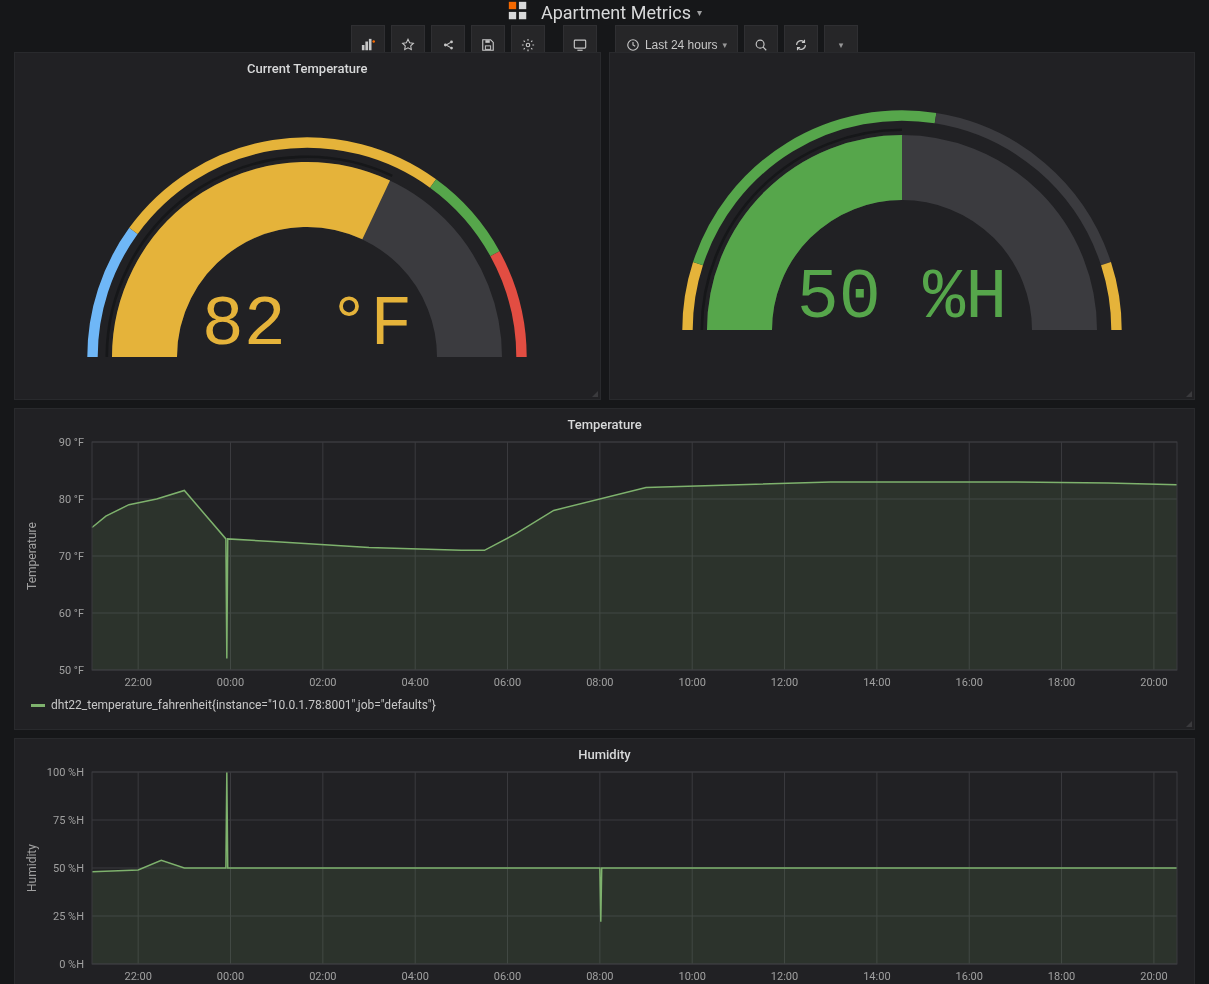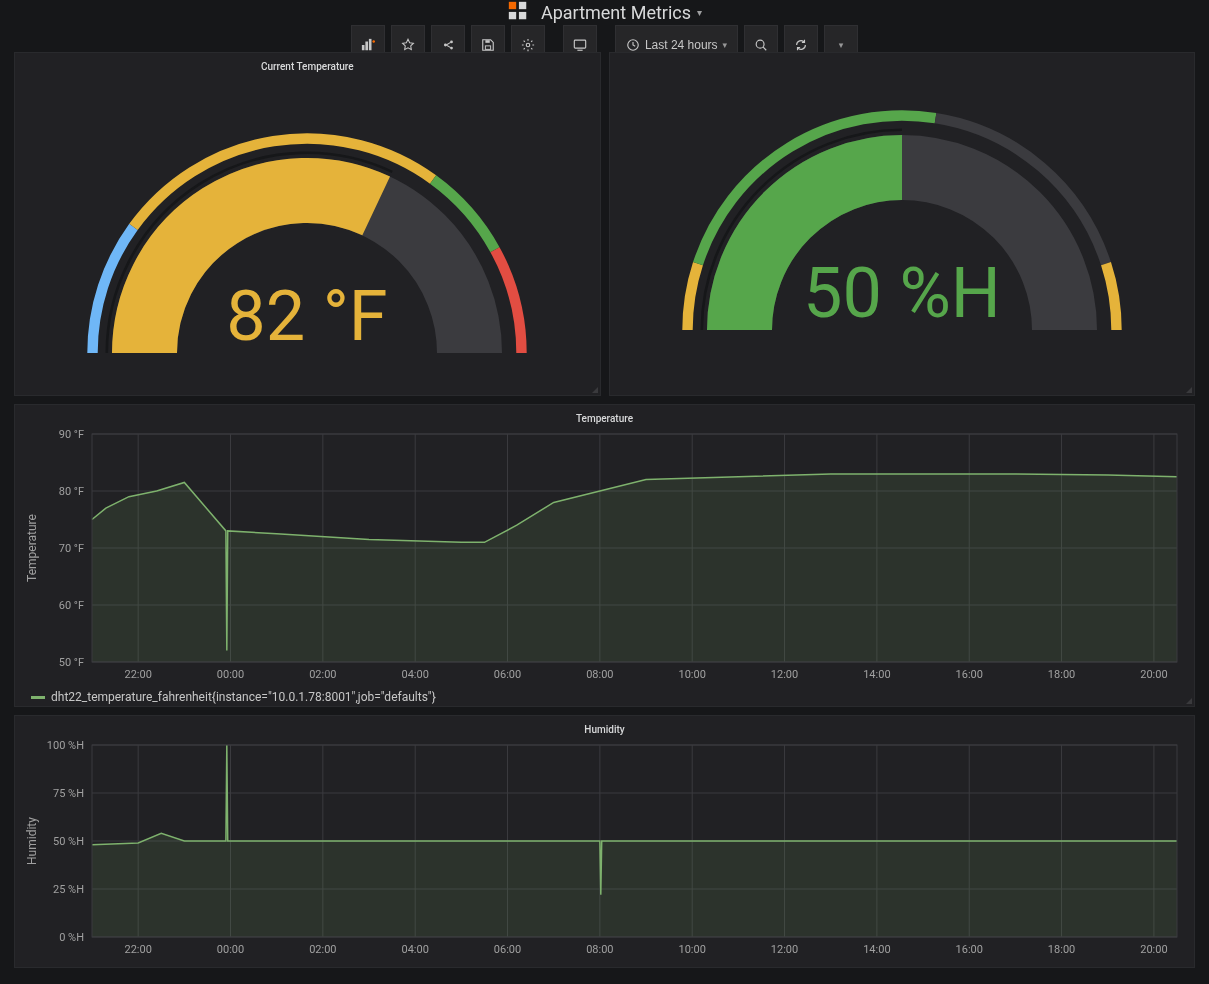--- a/index.html
+++ b/index.html
@@ -43,31 +43,31 @@
 .panels { padding: 0 14px 14px 14px; display: flex; flex-direction: column; gap: 8px; }
 .row { display: flex; gap: 8px; }
 .panel {
   background: #212124;
   border: 1px solid #292a2d;
   flex: 1;
   position: relative;
 }
 .panel-title {
   text-align: center;
-  font-size: 10px;
+  font-size: 13px;
   color: #d8d9da;
   padding: 8px 0 4px 0;
   font-weight: 500;
 }
-.gauge-wrap { display: flex; align-items: flex-start; justify-content: center; padding: 4px 10px 16px 10px; }
+.gauge-wrap { display: flex; align-items: flex-start; justify-content: center; padding: 4px 10px 16px 10px; font-family: Liberation Mono, monospace; }
 .gauge-wrap svg { width: 100%; max-width: 520px; height: auto; }
 .gauge-value { font-size: 54px; font-weight: 400; }
 .gauge-value.temp { fill: #e5b33a; }
 .gauge-value.hum { fill: #56a64b; }
-.chart-panel { padding-bottom: 0; }
+.chart-panel { padding-bottom: 15px; }
 .chart-svg { display: block; margin: 0 auto; }
 .legend { display: flex; align-items: center; gap: 6px; padding: 6px 10px 2px 16px; font-size: 12px; color: #c7c7c7; }
 .legend .swatch { width: 14px; height: 3px; background: #7eb26d; display: inline-block; }
 .axis-text { fill: #a0a0a0; font-size: 11px; }
 .ylabel { fill: #a0a0a0; font-size: 12px; }
 .grid-line { stroke: #3b3b3f; stroke-width: 1; }
 .series-line { stroke: #7eb26d; stroke-width: 1.5; fill: none; }
 .series-area { fill: #7eb26d; opacity: 0.12; }
 .resize-handle { position:absolute; right:2px; bottom:2px; width:8px; height:8px; opacity:0.25; }
 .resize-handle::before { content:""; position:absolute; right:0; bottom:0; border-right:6px solid #888; border-top:6px solid transparent; }

